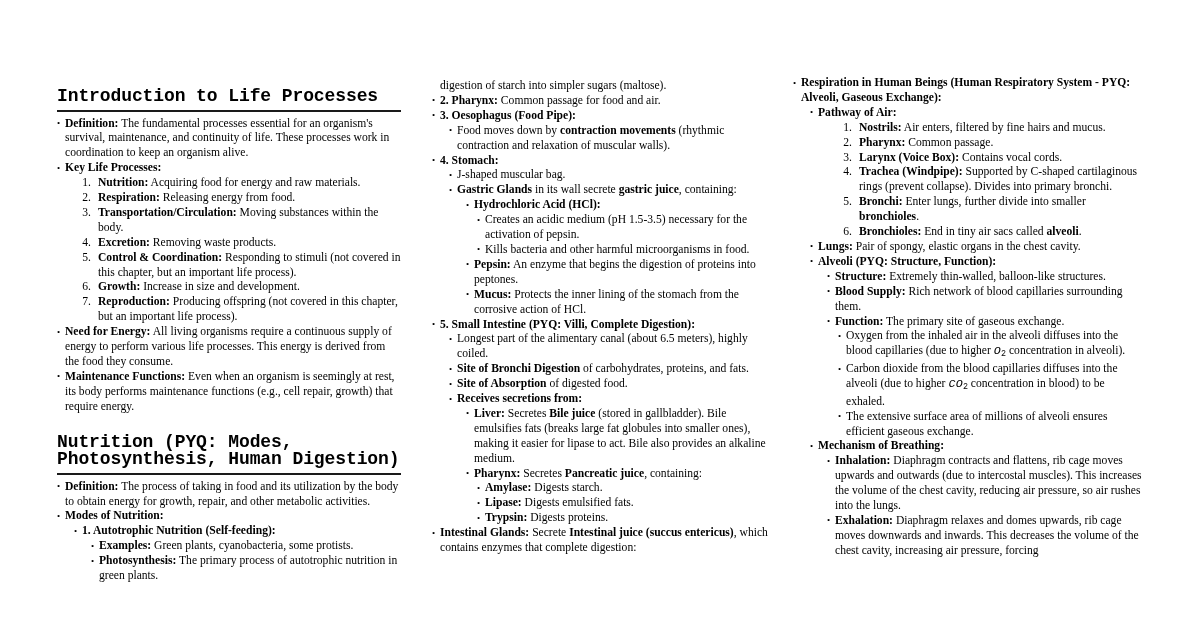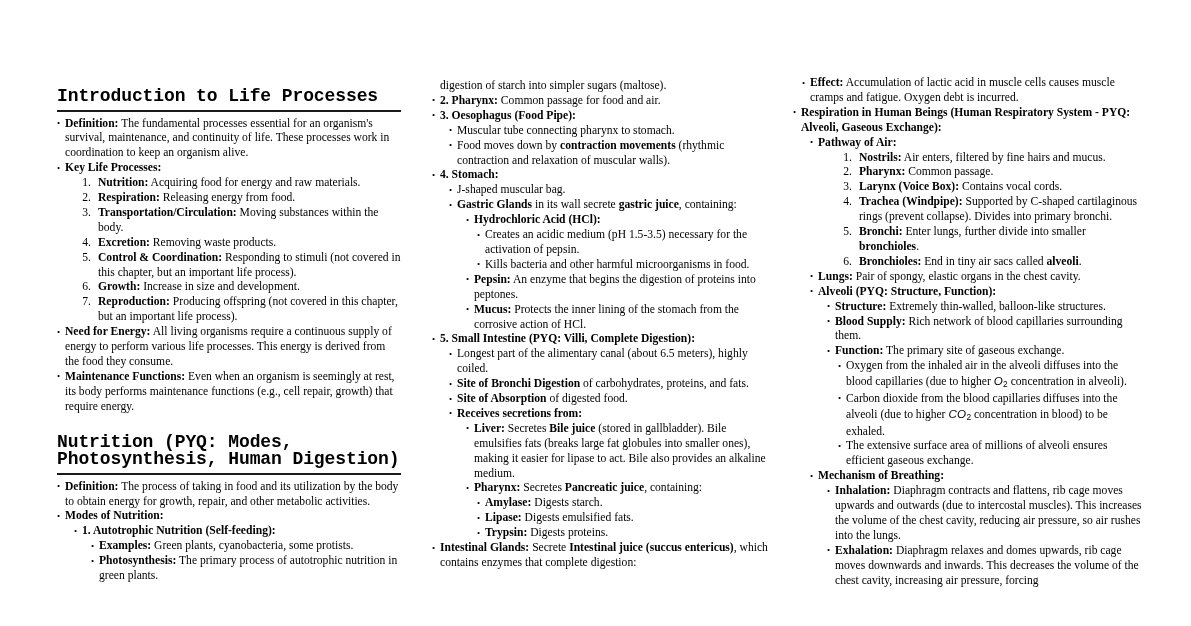--- a/index.html
+++ b/index.html
@@ -112,21 +112,21 @@
     top: 0;
     width: 20px;
     text-align: right;
     font-size: 11.6px;
     line-height: 14.9px;
   }
 
   b, strong { font-weight: bold; }
 
   .mathvar {
-    font-family: Liberation Sans, sans-serif;
+    font-family: Liberation Mono, monospace;
     font-style: italic;
     letter-spacing: 0.3px;
   }
   .mathvar sub {
     font-style: normal;
     font-size: 0.72em;
     vertical-align: -0.22em;
     letter-spacing: 0;
   }
 </style>
@@ -227,23 +227,20 @@
             <span class="cont">
           <b>2. Pharynx:</b><span> Common passage for food and air.</span>
         </span>
           </li>
 
         <li class="bul">
             <span class="cont">
           <b>3. Oesophagus (Food Pipe):</b>
           <ul class="lvl1">
             <li class="bul">
-                  <span class="cont"><span>Muscular tube connecting pharynx to stomach.</span></span>
-                </li>
-            <li class="bul">
                   <span class="cont">
               <span>Food moves down by </span><b>contraction movements</b><span> (rhythmic contraction and relaxation of muscular walls).</span>
             </span>
                 </li>
           </ul>
         </span>
           </li>
 
         <li class="bul">
             <span class="cont">
@@ -340,27 +337,20 @@
           <b>Intestinal Glands:</b><span> Secrete </span><b>Intestinal juice (succus entericus)</b><span>, which contains enzymes that complete digestion:</span>
         </span>
           </li>
       </ul>
     </div>
 
     <div class="col col-3">
 
       <ul class="lvl0">
 
-        <ul class="lvl2">
-          <li class="bul">
-              <span class="cont">
-            <b>Effect:</b><span> Accumulation of lactic acid in muscle cells causes muscle cramps and fatigue. Oxygen debt is incurred.</span>
-          </span>
-            </li>
-        </ul>
 
         <li class="bul">
             <span class="cont">
           <b>Respiration in Human Beings (Human Respiratory System - PYQ: Alveoli, Gaseous Exchange):</b>
           <ul class="lvl1">
             <li class="bul">
                   <span class="cont">
               <b>Pathway of Air:</b>
               <ol class="numlist">
                 <li class="num"><b>Nostrils:</b><span> Air enters, filtered by fine hairs and mucus.</span></li>

